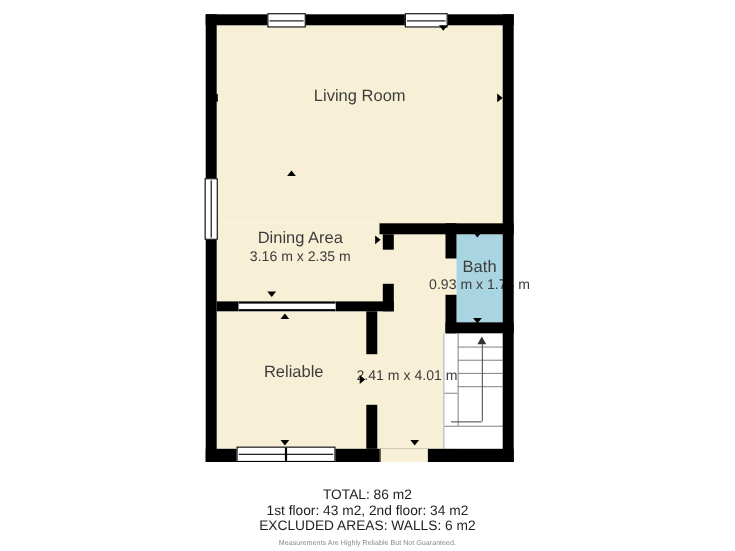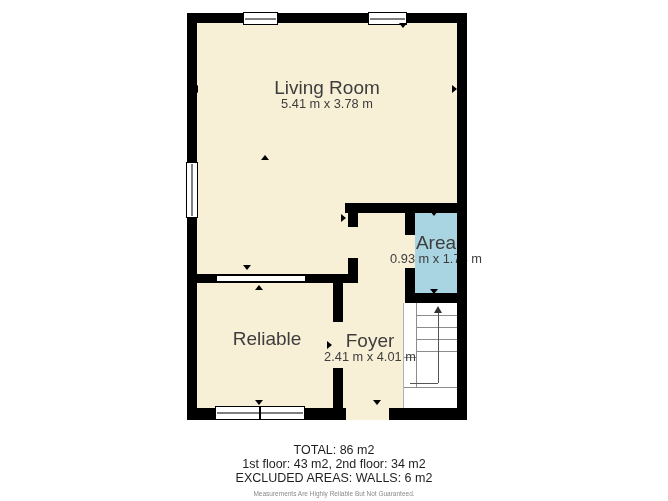--- a/index.html
+++ b/index.html
@@ -27,21 +27,21 @@
   .walkline{position:absolute;background:#555;}
   .walk-arrow{position:absolute;left:30px;top:3px;width:0;height:0;border-left:4.5px solid transparent;border-right:4.5px solid transparent;border-bottom:7px solid #333;}
   
   .mk{position:absolute;width:0;height:0;z-index:5;}
   .mk-up{border-left:4px solid transparent;border-right:4px solid transparent;border-bottom:5px solid #000;}
   .mk-down{border-left:4px solid transparent;border-right:4px solid transparent;border-top:5px solid #000;}
   .mk-right{border-top:4px solid transparent;border-bottom:4px solid transparent;border-left:5px solid #000;}
   .mk-left{border-top:4px solid transparent;border-bottom:4px solid transparent;border-right:5px solid #000;}
   
   .room-label{position:absolute;text-align:center;color:#3d3d3d;z-index:2;}
-  .room-name{font-size:19px;line-height:16px;text-align:center;}
+  .room-name{font-size:15px;line-height:16px;text-align:center;}
   .room-dims{font-size:12.8px;line-height:15px;}
   
   .footer{position:absolute;left:0;top:443px;width:668px;text-align:center;color:#1f1f1f;z-index:2;}
   .footer-total{font-size:12.5px;font-weight:normal;line-height:14px;}
   .footer-floors{font-size:12.5px;line-height:14px;}
   .footer-excluded{font-size:12.5px;line-height:14px;}
   .footer-disclaimer{font-size:6.5px;line-height:8px;color:#8a8a8a;margin-top:5px;}
 </style>
 </head>
 <body>
@@ -62,31 +62,33 @@
     <div class="sline" style="left:12px;right:0;top:48px;height:1px;"></div>
     <div class="sline" style="left:0;top:54px;width:12px;height:1px;"></div>
     <div class="sline" style="left:0;top:84px;width:54px;height:1px;"></div>
     <div class="walkline" style="left:34px;top:10px;width:1px;height:70px;"></div>
     <div class="walkline" style="left:6px;top:80px;width:28px;height:1px;"></div>
     <div class="walk-arrow"></div>
   </div>
 
   <div class="room-label" style="left:197px;top:80px;width:260px;">
     <div class="room-name">Living Room</div>
-    <div class="room-dims">5.41 m x 3.78 m</div>
+  </div>
+  <div class="room-label" style="left:197px;top:209px;width:152px;">
+    <div class="room-name">Dining Area</div>
+    <div class="room-dims">3.16 m x 2.35 m</div>
   </div>
   <div class="room-label" style="left:376px;top:235px;width:120px;">
-    <div class="room-name">Area</div>
+    <div class="room-name">Bath</div>
     <div class="room-dims">0.93 m x 1.74 m</div>
   </div>
   <div class="room-label" style="left:197px;top:331px;width:140px;">
     <div class="room-name">Reliable</div>
   </div>
   <div class="room-label" style="left:309px;top:333px;width:122px;">
-    <div class="room-name">Foyer</div>
     <div class="room-dims">2.41 m x 4.01 m</div>
   </div>
 
   <div class="wall" style="left:187px;top:13px;width:280px;height:10px;"></div>
   <div class="wall" style="left:187px;top:13px;width:10px;height:407px;"></div>
   <div class="wall" style="left:457px;top:13px;width:10px;height:407px;"></div>
   <div class="wall" style="left:187px;top:408px;width:280px;height:12px;"></div>
 
   <div class="wall" style="left:345px;top:203px;width:122px;height:10px;"></div>
   <div class="wall" style="left:348px;top:213px;width:10px;height:14px;"></div>

